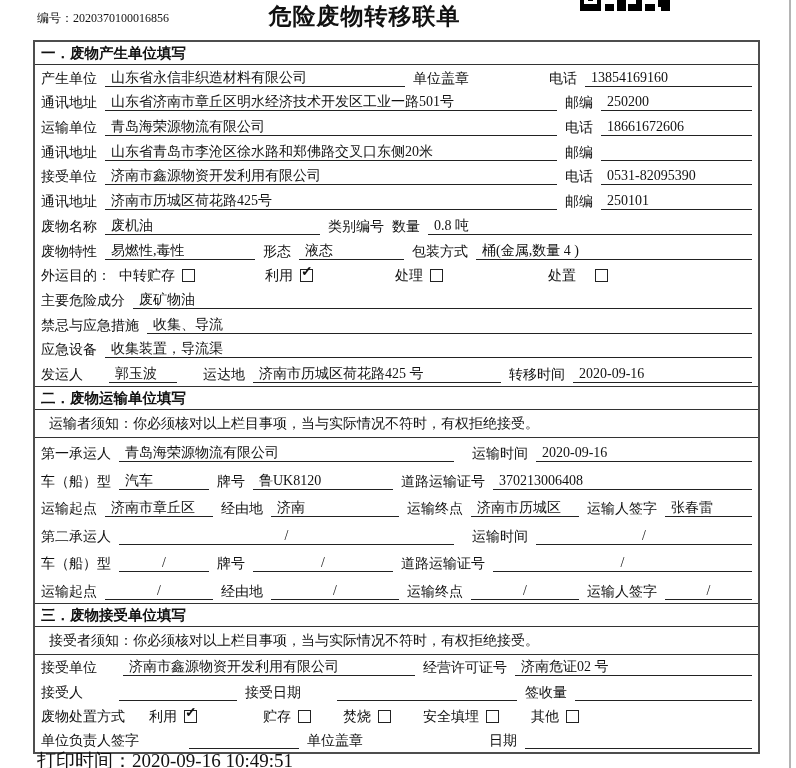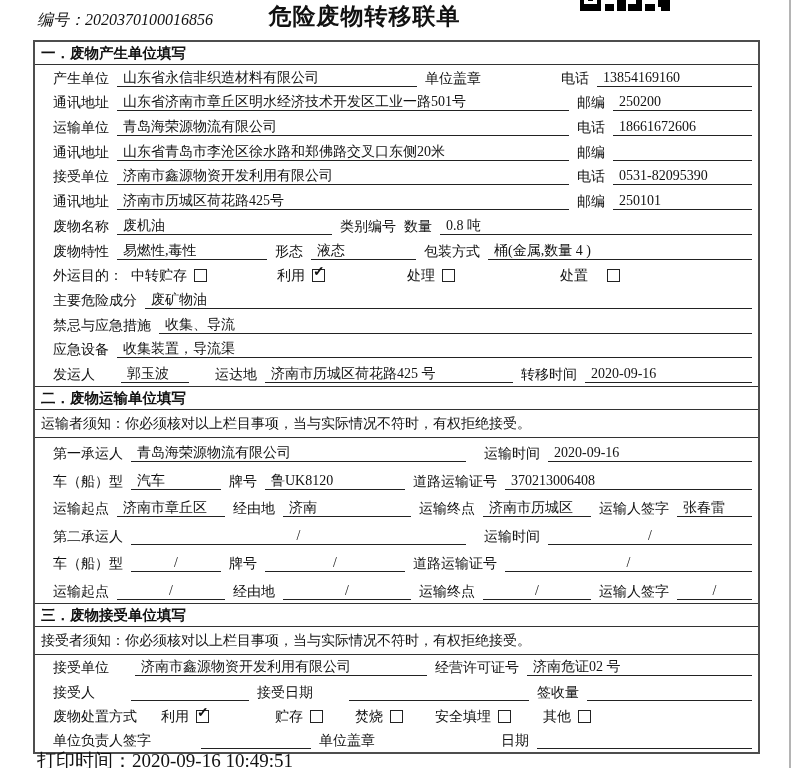--- a/index.html
+++ b/index.html
@@ -4,34 +4,34 @@
 <style>
   html,body{margin:0;padding:0;}
   body{
     width:796px;height:768px;position:relative;background:#ffffff;
     font-family:"Liberation Serif","DejaVu Serif",serif;
     color:#111;font-size:14px;overflow:hidden;
   }
   .page-edge{position:absolute;top:0;bottom:0;left:789px;width:2px;background:#b4b4b4;}
   
   .doc-header{position:absolute;top:0;left:0;width:789px;height:40px;}
-  .doc-number{position:absolute;left:37px;top:10px;font-size:16px;white-space:nowrap;font-style:italic;}
+  .doc-number{position:absolute;left:37px;top:10px;font-size:12px;white-space:nowrap;}
   .doc-title{position:absolute;left:0;right:60px;top:1px;text-align:center;
              font-size:23px;font-weight:bold;letter-spacing:1px;}
   .qr-frag{position:absolute;left:580px;top:0;}
   
   .form-table{position:absolute;left:33px;top:40px;width:723px;
               border:2px solid #4d4d4d;background:#fff;}
   .section + .section{border-top:1.5px solid #333;}
   .section-header{font-weight:bold;font-size:14.5px;height:20px;line-height:20px;
                   padding:1px 0 1px 6px;border-bottom:1px solid #333;
                   font-family:"Liberation Sans","DejaVu Sans",sans-serif;}
-  .notice{height:23px;line-height:23px;padding:2px 0 2px 6px;border-bottom:1px solid #333;
+  .notice{height:23px;line-height:23px;padding:2px 0 2px 14px;border-bottom:1px solid #333;
           white-space:nowrap;}
-  .row{display:flex;align-items:flex-end;padding:0 6px 3px 18px;box-sizing:border-box;}
+  .row{display:flex;align-items:flex-end;padding:0 6px 3px 6px;box-sizing:border-box;}
   .sec0 .row{height:24.7px;}
   .sec1 .row{height:27.5px;}
   .sec2 .row{height:24.3px;}
   .label{white-space:nowrap;margin-right:8px;line-height:17px;}
   .field{border-bottom:1px solid #222;display:flex;align-items:flex-end;
          margin-right:8px;min-height:17px;box-sizing:border-box;}
   .field .val{padding:0 4px 0 6px;white-space:nowrap;line-height:16px;}
   .field.center .val{margin:0 auto;padding:0 2px;}
   .fill{flex:1 1 auto;min-width:16px;margin-right:0;}
   .gap{flex:0 0 auto;}

